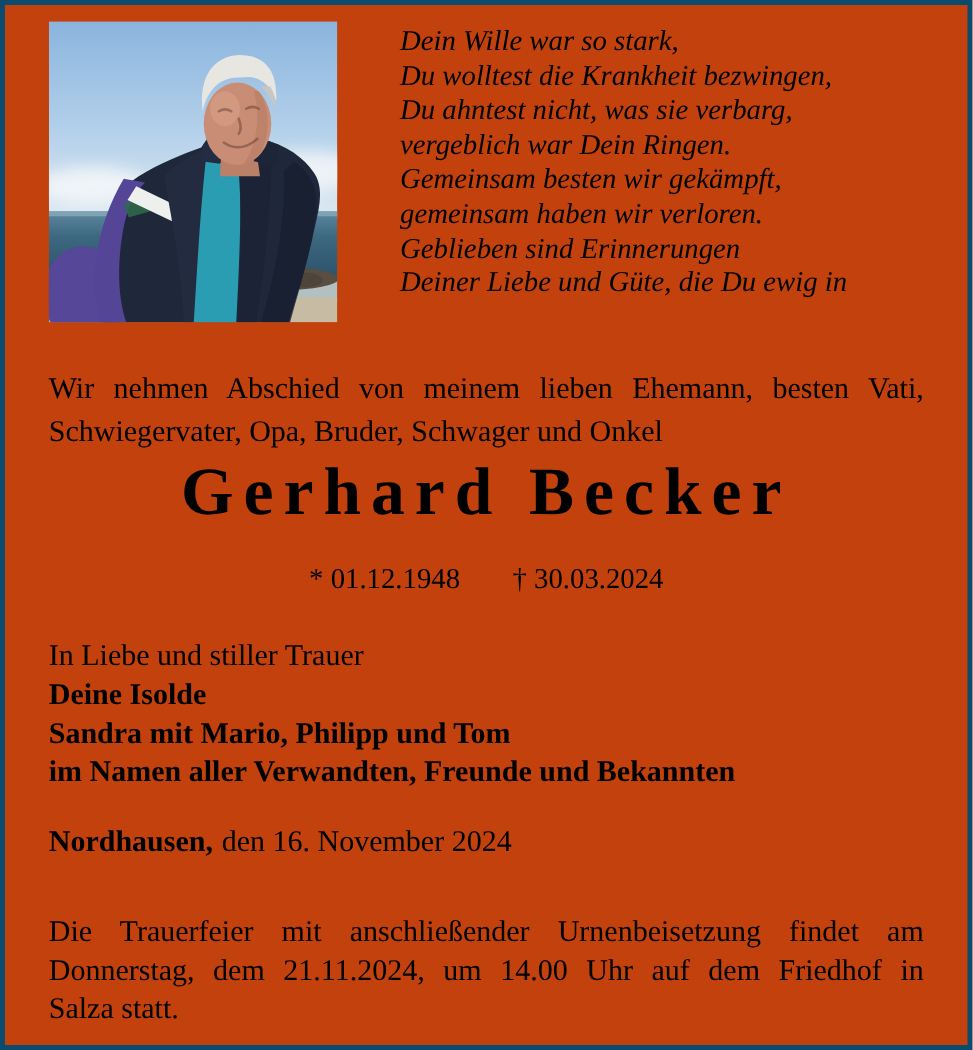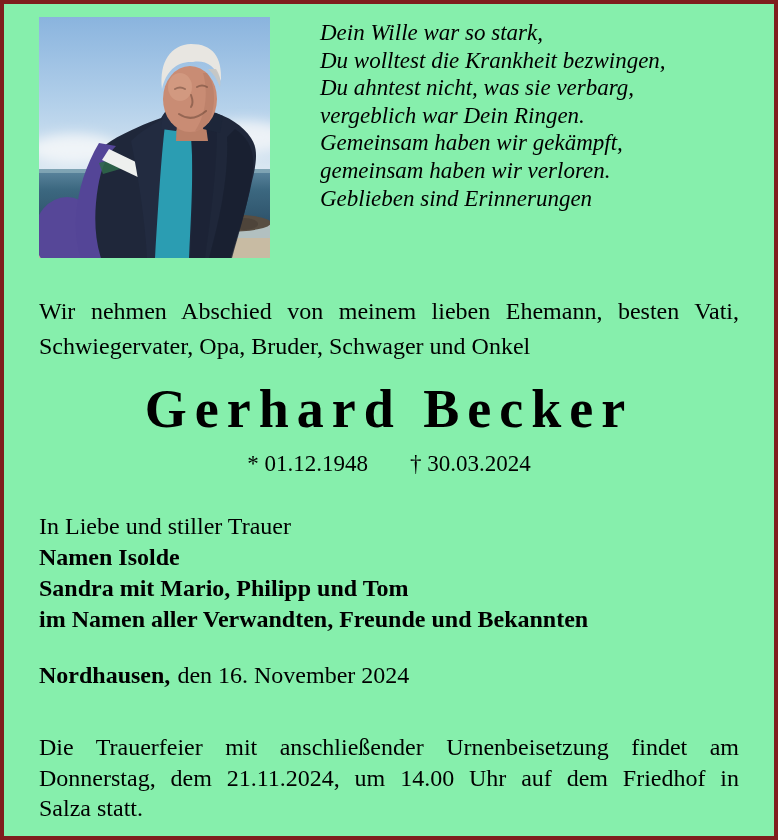--- a/index.html
+++ b/index.html
@@ -1,31 +1,31 @@
 <!DOCTYPE html>
 <html><head>
 <meta charset="utf-8">
 <style>
   html,body{margin:0;padding:0;background:#ffffff;}
   .sheet{
     width:778px;height:840px;box-sizing:border-box;
-    border:4px solid #7f1d1d;background:#86efac;
+    border:4px solid #0c4a6e;background:#c2410c;
     padding:13px 35px 0 35px;
     font-family:"Liberation Serif", serif;
     color:#000;overflow:hidden;
   }
   .top-row{display:flex;align-items:flex-start;}
   .photo-frame{width:231px;height:241px;flex:0 0 auto;overflow:hidden;}
   .photo-frame svg{display:block;}
   .poem{margin-left:50px;font-style:italic;font-size:23px;line-height:27.6px;padding-top:2px;}
   .intro{margin-top:36px;font-size:24px;line-height:35px;}
   .jline{text-align:justify;text-align-last:justify;}
   .lastline{text-align:left;text-align-last:left;}
-  .name{margin-top:16px;text-align:center;font-weight:bold;font-size:54px;line-height:58px;letter-spacing:8px;white-space:nowrap;}
-  .dates{margin-top:13px;display:flex;justify-content:center;gap:42px;font-size:23px;line-height:26px;}
+  .name{text-align:center;font-weight:bold;font-size:54px;line-height:58px;letter-spacing:8px;white-space:nowrap;}
+  .dates{margin-top:28px;display:flex;justify-content:center;gap:42px;font-size:23px;line-height:26px;}
   .mourning{margin-top:34px;font-size:24px;line-height:31px;}
   .bold{font-weight:bold;}
   .place-date{margin-top:25px;font-size:24px;line-height:30px;}
   .place{font-weight:bold;}
   .pd-date{margin-left:7px;font-family:Liberation Serif, serif;}
   .funeral{margin-top:42px;font-size:24px;line-height:30.5px;}
 </style>
 </head>
 <body>
 
@@ -112,41 +112,42 @@
           </g>
         </g>
       </svg>
     </div>
 
     <div class="poem">
       <div>Dein Wille war so stark,</div>
       <div>Du wolltest die Krankheit bezwingen,</div>
       <div>Du ahntest nicht, was sie verbarg,</div>
       <div>vergeblich war Dein Ringen.</div>
-      <div>Gemeinsam haben wir gekämpft,</div>
+      <div>Gemeinsam besten wir gekämpft,</div>
       <div>gemeinsam haben wir verloren.</div>
       <div>Geblieben sind Erinnerungen</div>
+      <div>Deiner Liebe und Güte, die Du ewig in</div>
     </div>
   </div>
 
   <div class="intro">
     <div class="jline">Wir nehmen Abschied von meinem lieben Ehemann, besten Vati,</div>
     <div class="lastline">Schwiegervater, Opa, Bruder, Schwager und Onkel</div>
   </div>
 
   <div class="name">Gerhard Becker</div>
 
   <div class="dates">
     <span>* 01.12.1948</span>
     <span>† 30.03.2024</span>
   </div>
 
   <div class="mourning">
     <div>In Liebe und stiller Trauer</div>
-    <div class="bold">Namen Isolde</div>
+    <div class="bold">Deine Isolde</div>
     <div class="bold">Sandra mit Mario, Philipp und Tom</div>
     <div class="bold">im Namen aller Verwandten, Freunde und Bekannten</div>
   </div>
 
   <div class="place-date">
     <span class="place">Nordhausen,</span><span class="pd-date">den 16. November 2024</span>
   </div>
 
   <div class="funeral">
     <div class="jline">Die Trauerfeier mit anschließender Urnenbeisetzung findet am</div>

